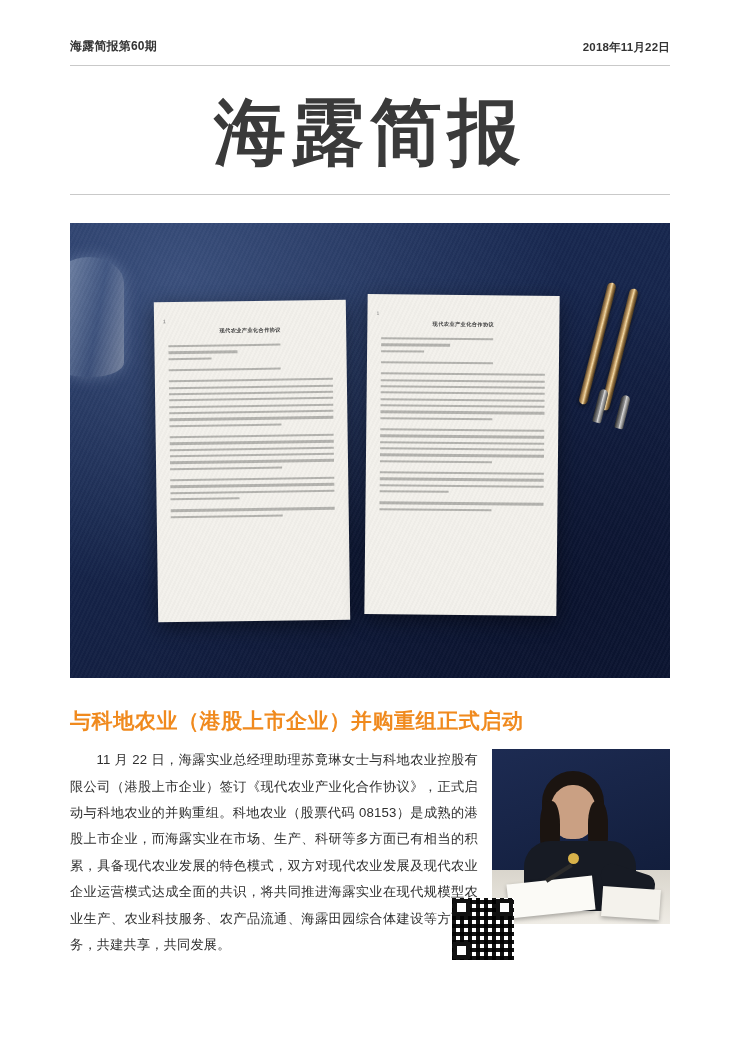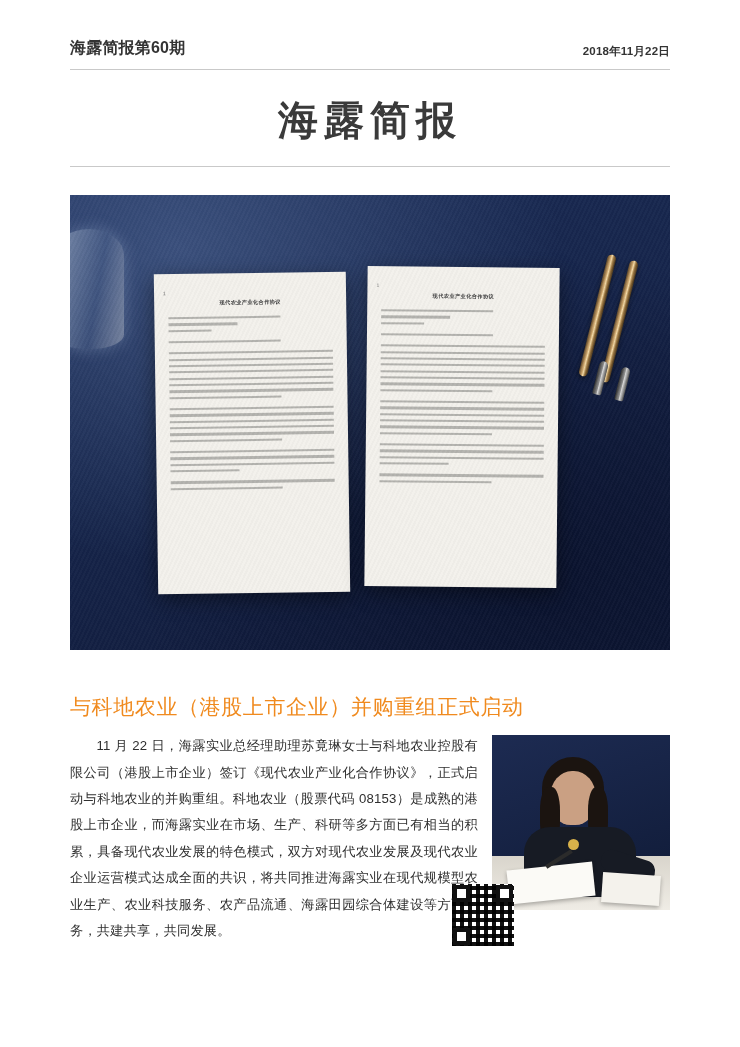--- a/index.html
+++ b/index.html
@@ -25,39 +25,39 @@
     padding-top: 38px;
   }
   .masthead-row {
     display: flex;
     align-items: flex-end;
     justify-content: space-between;
     padding-bottom: 10px;
     border-bottom: 1px solid #c9c9c9;
   }
   .issue {
-    font-size: 16px;
+    font-size: 12px;
     color: #333;
     letter-spacing: 0.2px;
     font-weight: bold;
   }
   .date {
     font-size: 11.5px;
     color: #333;
     letter-spacing: 0.2px;
     font-weight: bold;
     text-align: center;
   }
   .title-block {
     border-bottom: 1px solid #c9c9c9;
     text-align: center;
     padding: 30px 0 26px 0;
   }
   .title {
-    font-size: 40px;
+    font-size: 72px;
     font-weight: bold;
     letter-spacing: 6px;
     color: #3a3a3a;
     line-height: 1;
     font-family: "DejaVu Sans", "Liberation Sans", sans-serif;
   }
 
   
   .hero {
     margin-top: 28px;
@@ -138,23 +138,23 @@
   .paper .ln.mid { width: 68%; }
   .paper .ln.tiny { width: 26%; }
   .paper .blk { margin-top: 9px; }
   .paper .pgnum {
     position: absolute; left: 9px; top: 16px;
     font-size: 5px; color: #777;
   }
 
   
   .headline {
-    margin-top: 44px;
+    margin-top: 30px;
     font-size: 21px;
-    font-weight: normal;
+    font-weight: bold;
     color: #f08a1e;
     letter-spacing: 0.6px;
     line-height: 1.2;
   }
 
   
   .body-wrap {
     margin-top: 14px;
     position: relative;
   }

